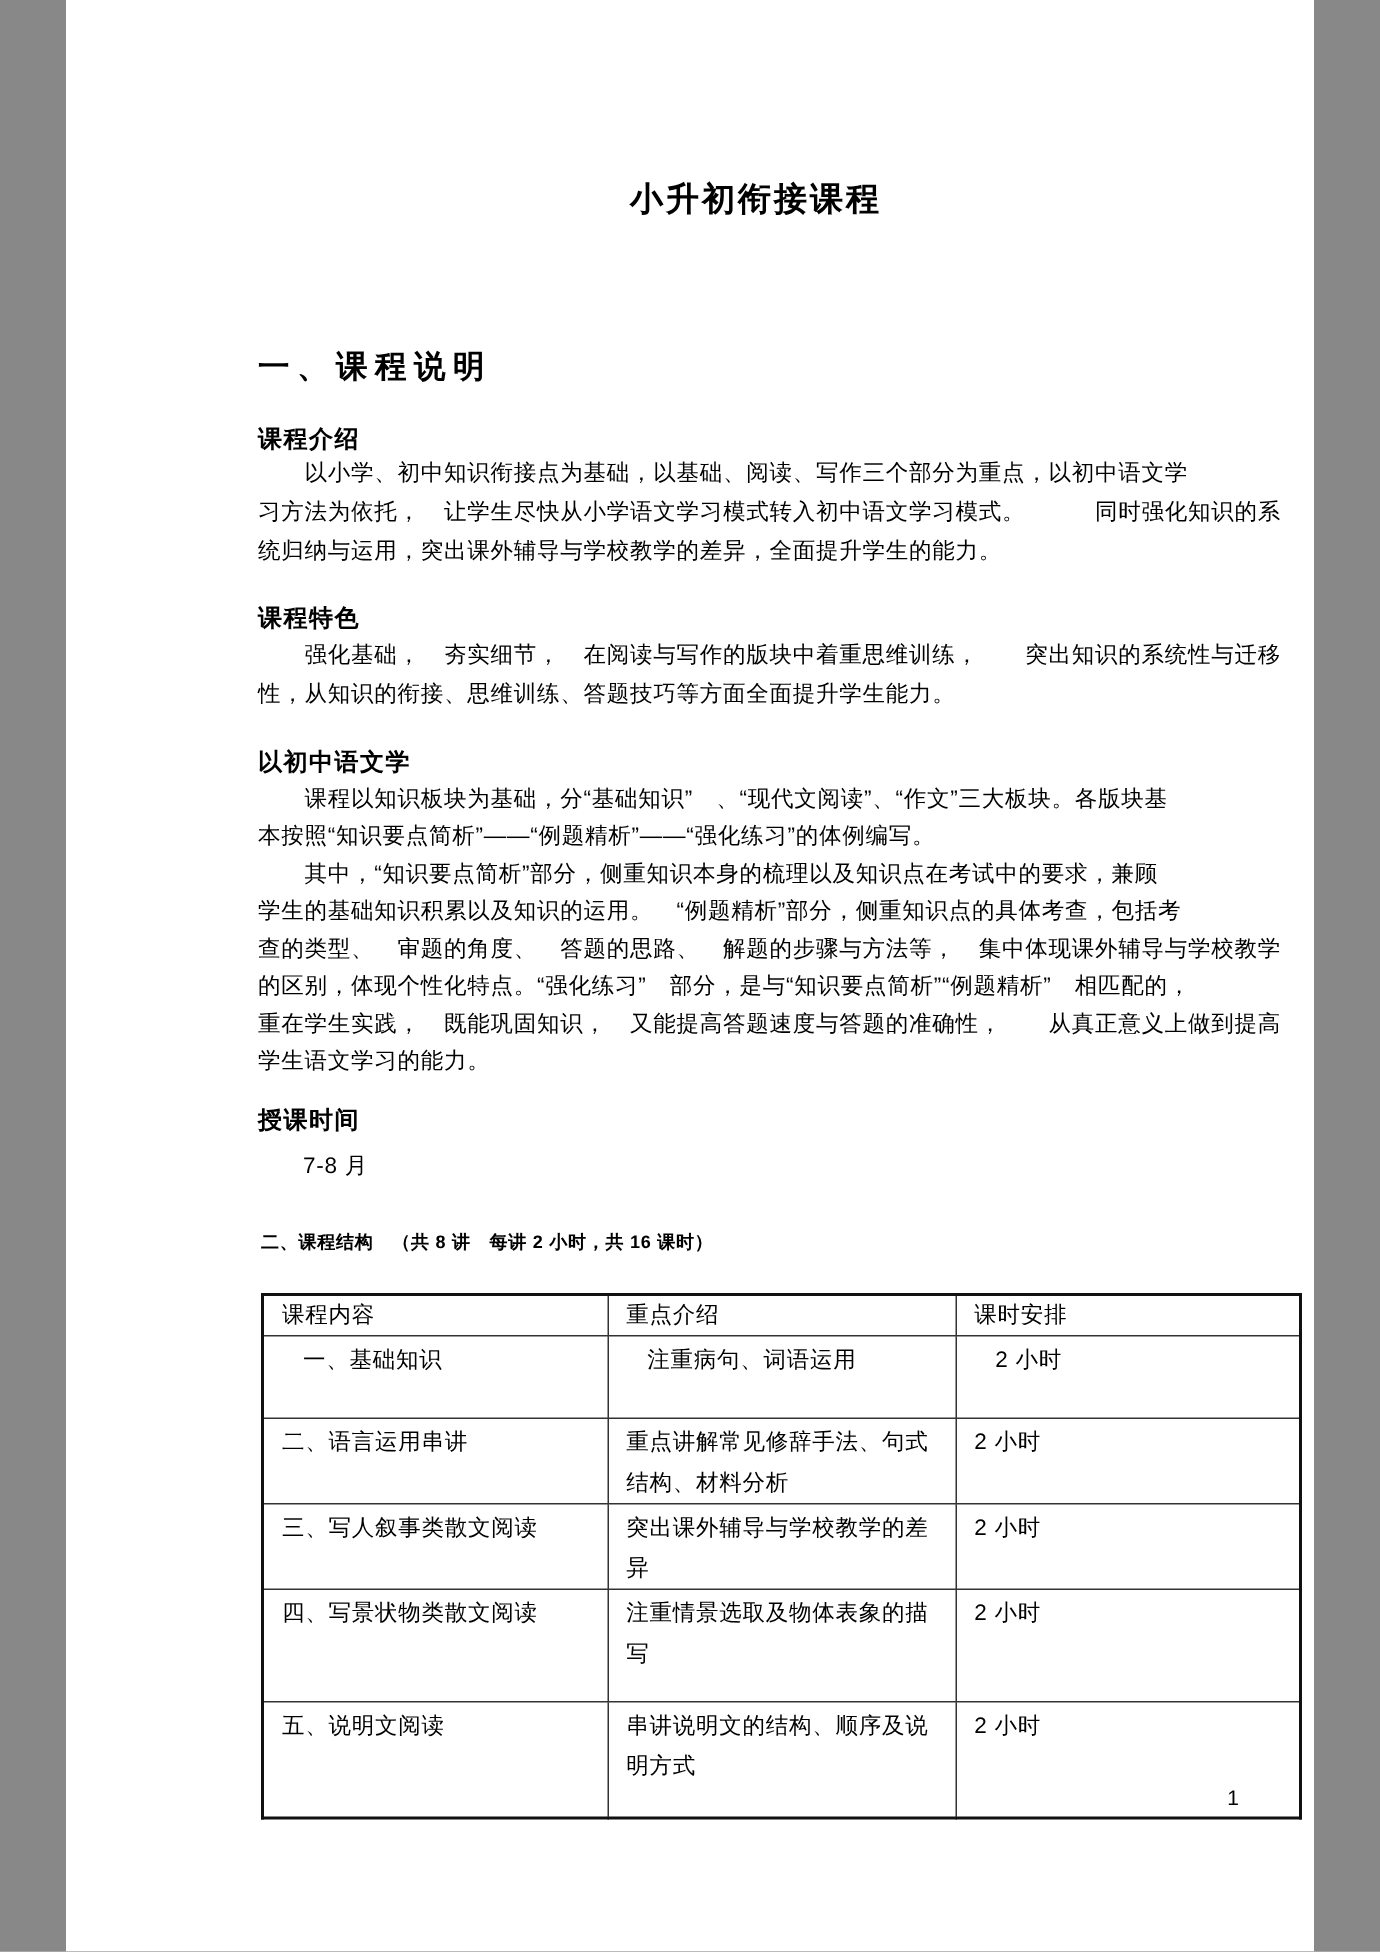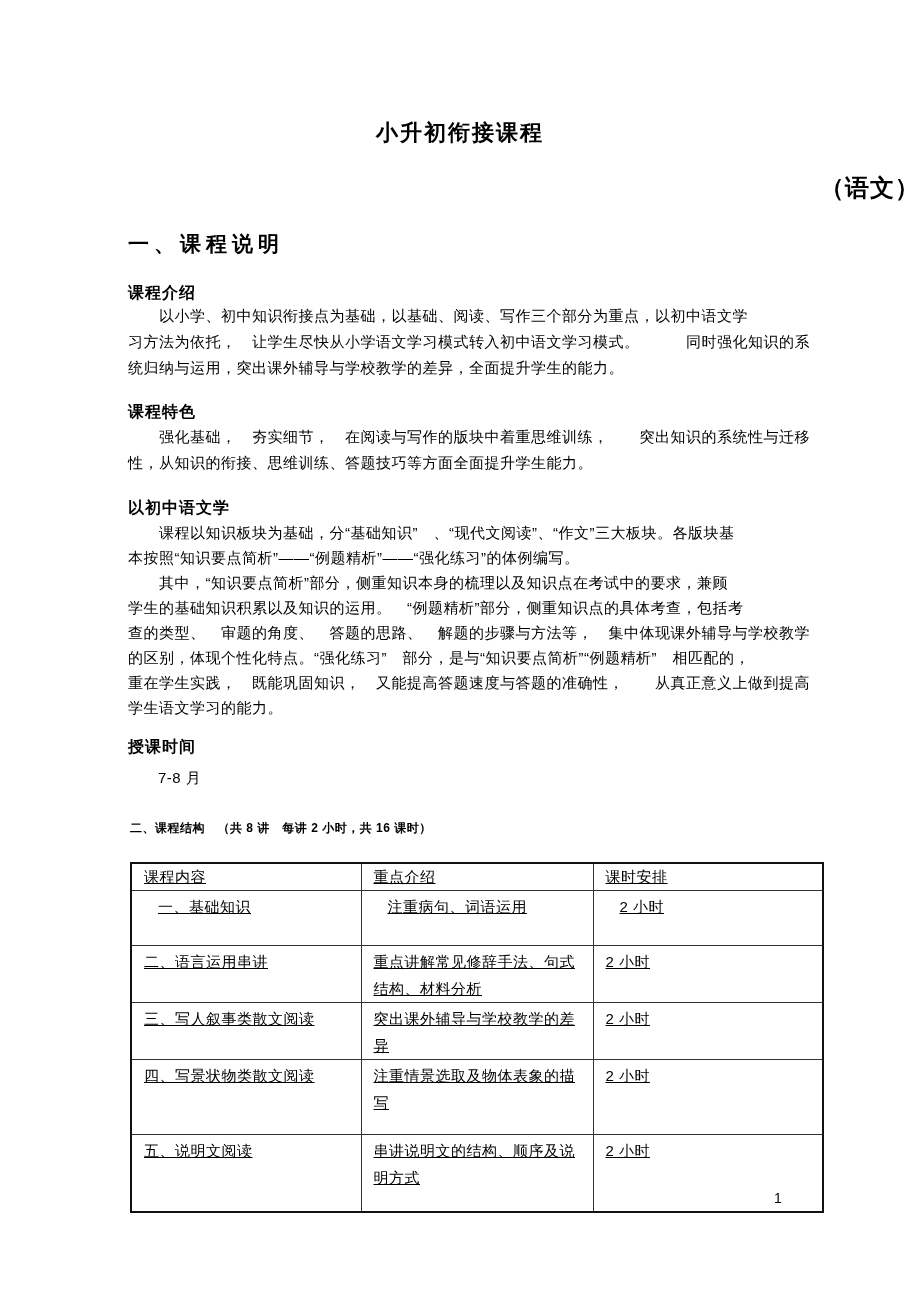--- a/index.html
+++ b/index.html
@@ -1,18 +1,18 @@
 <!DOCTYPE html>
 <html><head>
 <meta charset="utf-8">
 <style>
   html,body{margin:0;padding:0;background:#888;}
   .page{
     position:relative;
-    width:920px;height:1301px;
+    width:832px;height:1301px;
     margin:0 auto;
     background:#ffffff;
     font-family:"Liberation Sans", sans-serif;
     color:#000;
     overflow:hidden;
   }
   .doc-title{
     position:absolute;top:118px;left:0;width:920px;
     text-align:center;font-size:22px;font-weight:bold;letter-spacing:2px;
   }
@@ -52,21 +52,20 @@
   .course-table col.c1{width:230px;}
   .course-table col.c2{width:232px;}
   .course-table col.c3{width:230px;}
   .course-table th,.course-table td{
     border:1px solid #333;
     vertical-align:top;text-align:left;
     font-weight:normal;
     padding:2px 10px 0 12px;
     line-height:27px;
     overflow:hidden;
-    text-decoration:underline;
   }
   .course-table thead th{height:24px;line-height:22px;}
   .course-table tr.r1 td{height:52px;padding-left:26px;}
   .course-table tr.r2 td{height:46px;margin-left:40px;}
   .course-table tr.r3 td{height:48px;}
   .course-table tr.r4 td{height:72px;}
   .course-table tr.r5 td{height:74px;}
   .page-number{
     position:absolute;left:758px;top:1190px;width:40px;
     font-size:14px;text-align:center;

